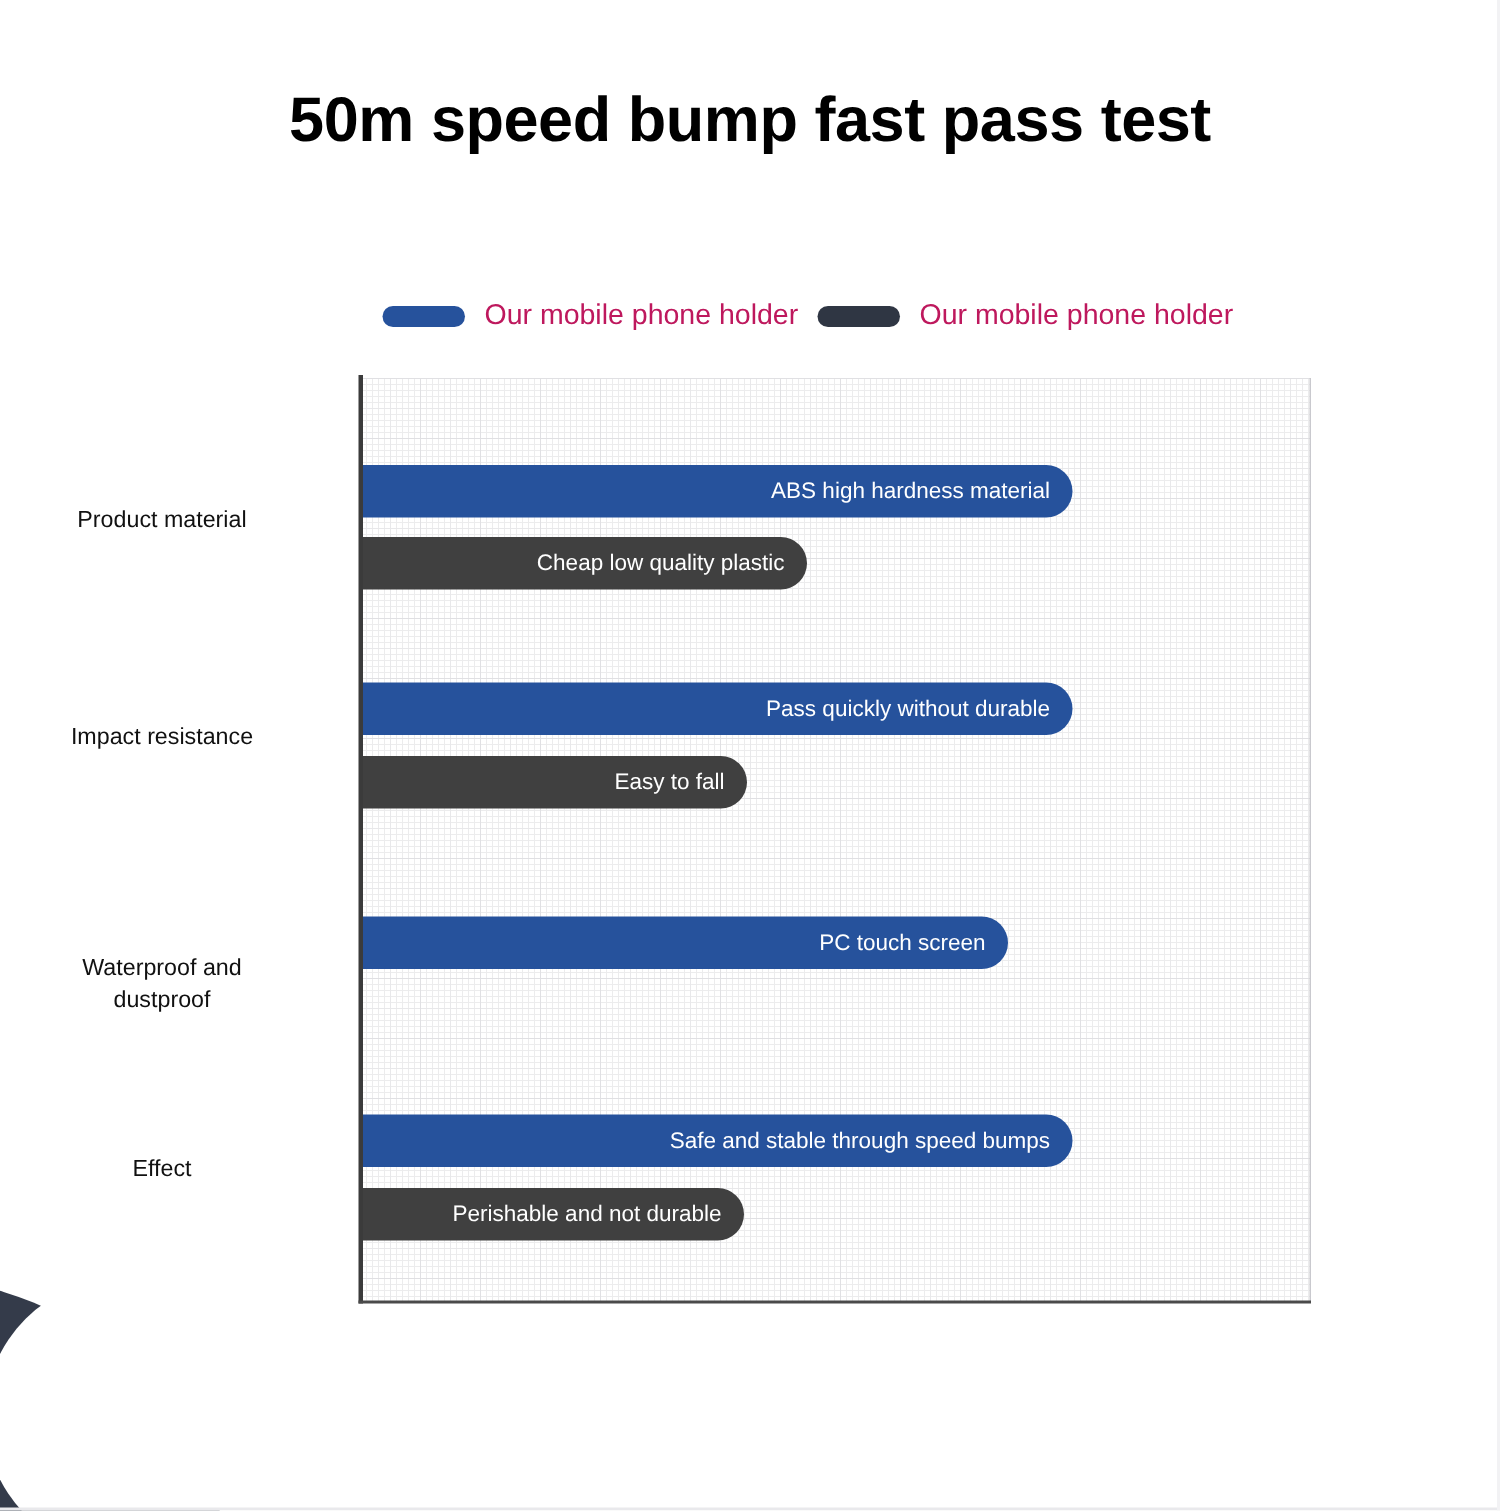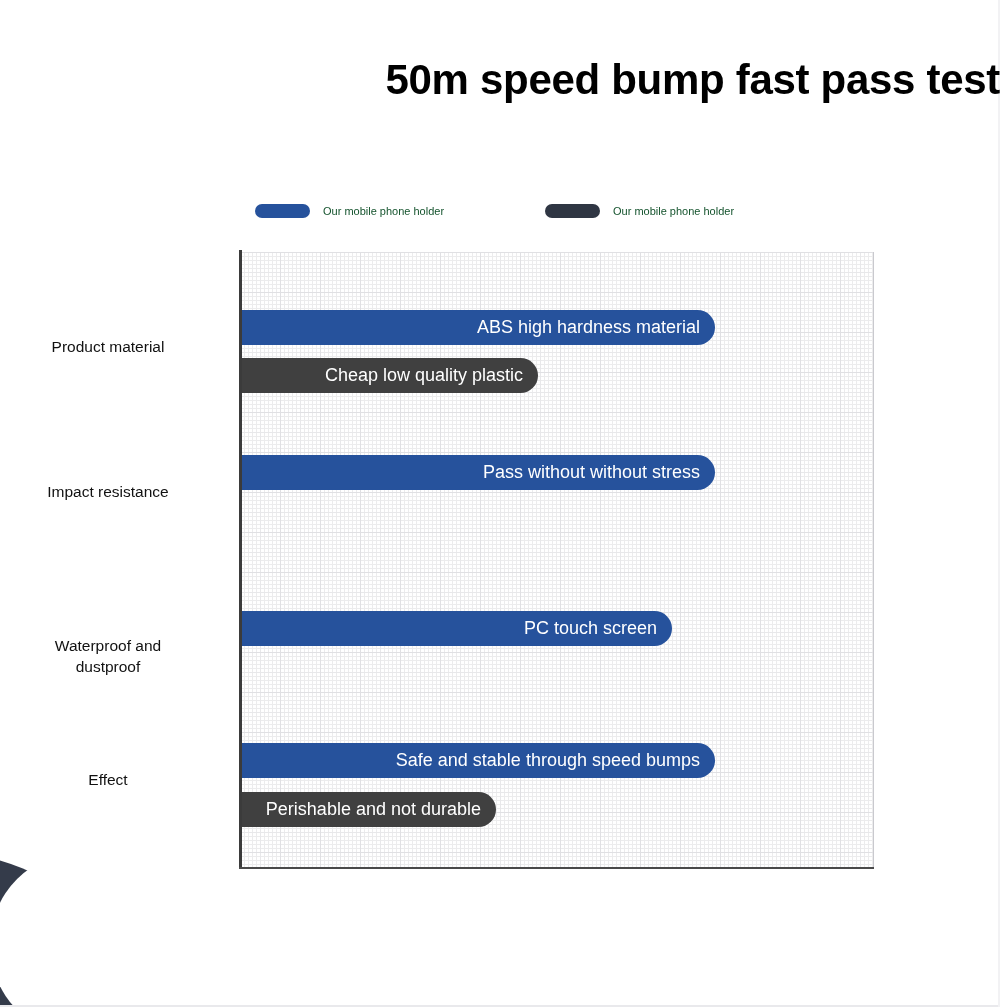--- a/index.html
+++ b/index.html
@@ -61,21 +61,21 @@
     background: #f2f2f4;
     z-index: 8;
   }
 
   
   #chart-title {
     position: absolute;
     top: 56px;
     left: 0;
     width: 1000px;
-    text-align: right;
+    text-align: center;
     font-size: 42px;
     font-weight: bold;
     letter-spacing: -0.3px;
     color: #000000;
     font-family: "Liberation Sans", sans-serif;
     z-index: 10;
     white-space: nowrap;
   }
 
   
@@ -97,22 +97,22 @@
   .legend-item.series-0 { left: 0px; }
   .legend-item.series-1 { left: 290px; }
   .legend-swatch {
     width: 55px;
     height: 14px;
     border-radius: 7px;
     margin-right: 13px;
     flex: none;
   }
   .legend-label {
-    font-size: 11px;
-    color: #14532d;
+    font-size: 19px;
+    color: #be185d;
     white-space: nowrap;
   }
 
   
   #plot-area {
     position: absolute;
     left: 240px;
     top: 252px;
     width: 634px;
     height: 616px;
@@ -169,21 +169,21 @@
     position: absolute;
     left: 0;
     height: 35px;
     border-radius: 0 18px 18px 0;
     display: flex;
     align-items: center;
     justify-content: flex-end;
     box-sizing: border-box;
     padding-right: 15px;
     color: #ffffff;
-    font-size: 18px;
+    font-size: 15px;
     white-space: nowrap;
     overflow: visible;
     padding-left: 28px;
   }
   .bar.series-0 { background: #26529c; }
   .bar.series-1 { background: #404040; }
 
   
   .cat-label {
     position: absolute;
@@ -228,21 +228,22 @@
   <div class="cat-label" style="top:769px">Effect</div>
 
   <div id="plot-area">
     <div id="grid"></div>
     <div id="grid-minor"></div>
     <div id="axis-right"></div>
 
     <div class="bar series-0" style="top:58px;  width:475px">ABS high hardness material</div>
     <div class="bar series-1" style="top:106px; width:298px">Cheap low quality plastic</div>
 
-    <div class="bar series-0" style="top:203px; width:475px">Pass without without stress</div>
+    <div class="bar series-0" style="top:203px; width:475px">Pass quickly without durable</div>
+    <div class="bar series-1" style="top:252px; width:258px">Easy to fall</div>
 
     <div class="bar series-0" style="top:359px; width:432px">PC touch screen</div>
 
     <div class="bar series-1" style="top:540px; width:256px">Perishable and not durable</div>
     <div class="bar series-0" style="top:491px; width:475px">Safe and stable through speed bumps</div>
 
     <div id="axis-y"></div>
     <div id="axis-x"></div>
   </div>
 

